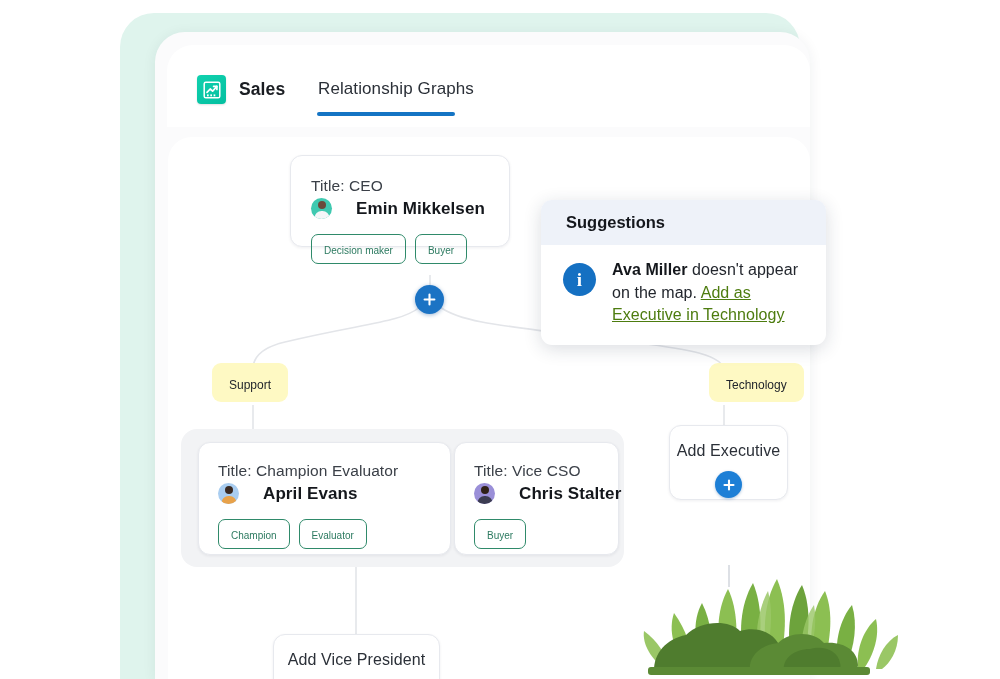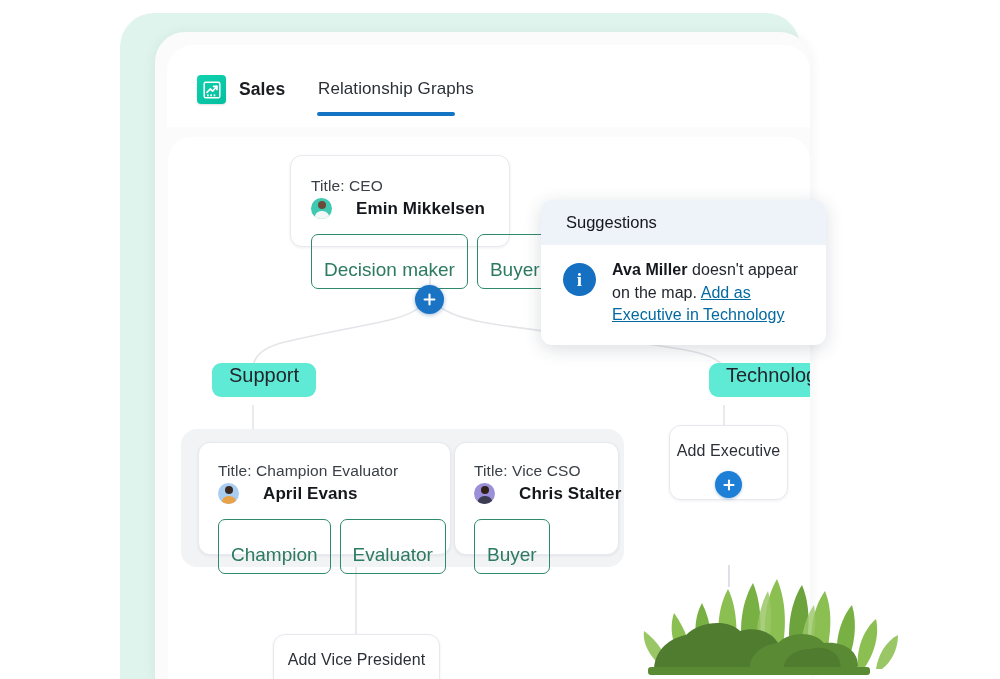--- a/index.html
+++ b/index.html
@@ -79,27 +79,27 @@
   .avatar .body{
     position:absolute;left:50%;bottom:-1px;transform:translateX(-50%);
     width:15px;height:9px;border-radius:7px 7px 0 0;
   }
   .person-name{
     font-size:17px;font-weight:700;color:#14171c;letter-spacing:.1px;white-space:nowrap;
   }
   .tags{display:flex;gap:9px;margin-top:15px;}
   .tag{
     border:1.4px solid #2f8a6a;border-radius:7px;color:#2c7a60;
-    font-size:19px;padding:24px 12px 7px;white-space:nowrap;
+    font-size:10px;padding:10px 12px 7px;white-space:nowrap;
   }
 
   
   .dept{
-    position:absolute;background:#5eead4;border-radius:9px;
-    font-size:20px;color:#22262c;padding:1px 17px 10px;white-space:nowrap;
+    position:absolute;background:#fef9c3;border-radius:9px;
+    font-size:12px;color:#22262c;padding:15px 17px 10px;white-space:nowrap;
   }
 
   
   .group-box{
     position:absolute;background:#f2f3f5;border-radius:16px;
   }
 
   
   .add-card{
     position:absolute;background:#fff;border:1px solid #e7e9ee;border-radius:12px;
@@ -126,33 +126,33 @@
   
   .suggestions{
     position:absolute;left:541px;top:200px;width:285px;height:145px;
     background:#fff;border-radius:11px;
     box-shadow:0 4px 18px rgba(30,45,70,.16);overflow:hidden;
   }
   .sugg-head{
     height:45px;background:#eef2f9;display:flex;align-items:center;
     padding-left:25px;
   }
-  .sugg-head-text{font-size:16.5px;font-weight:400;color:#14171c;}
+  .sugg-head-text{font-size:16.5px;font-weight:700;color:#14171c;}
   .sugg-body{display:flex;padding:14px 18px 0 22px;gap:16px;}
   .info-icon{
     width:33px;height:33px;border-radius:50%;background:#1570c2;flex:0 0 33px;
     display:flex;align-items:center;justify-content:center;
     color:#fff;font-size:19px;font-weight:700;font-family:"Liberation Serif",serif;
     margin-top:4px;
   }
   .sugg-text{
     font-size:16px;line-height:22.5px;color:#23272e;letter-spacing:.05px;
   }
   .sugg-text b{font-weight:700;color:#14171c;}
-  .sugg-link{color:#0369a1;text-align:right;}
+  .sugg-link{color:#4d7c0f;text-align:right;}
 
   
   .foliage{position:absolute;left:612px;top:565px;width:290px;height:114px;}
 </style>
 </head>
 <body>
 
 <div id="stage">
 
   <div class="mint-backdrop"></div>

